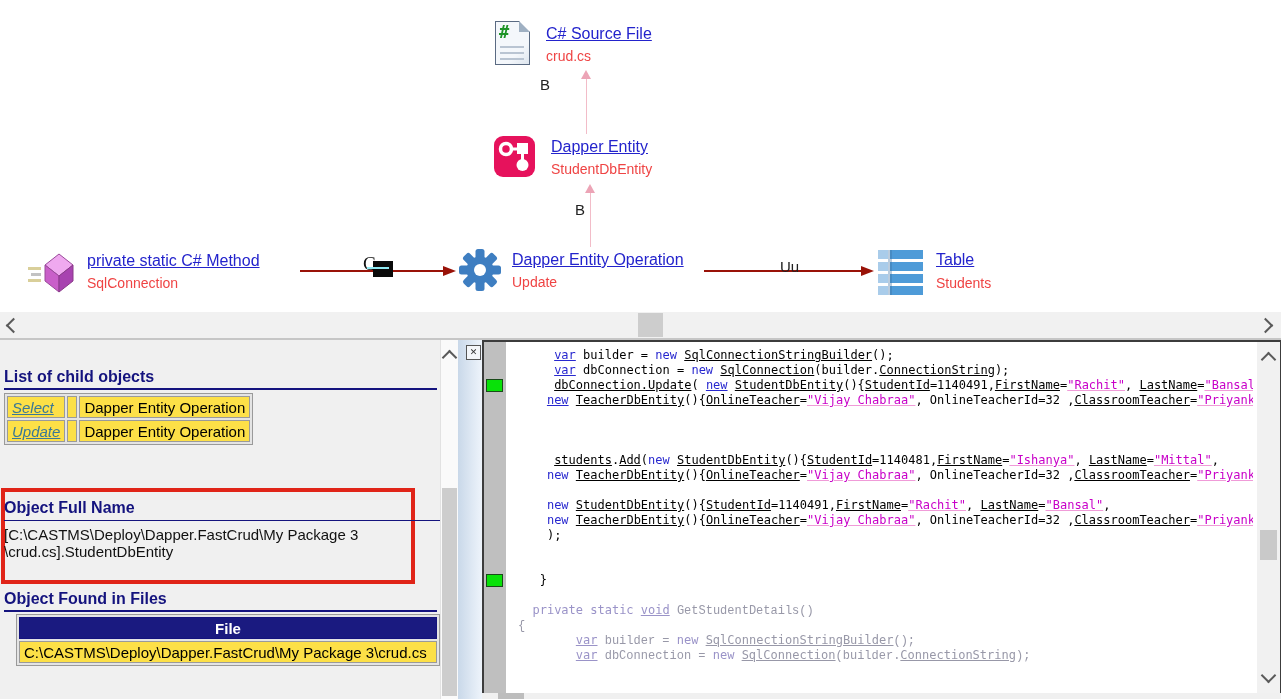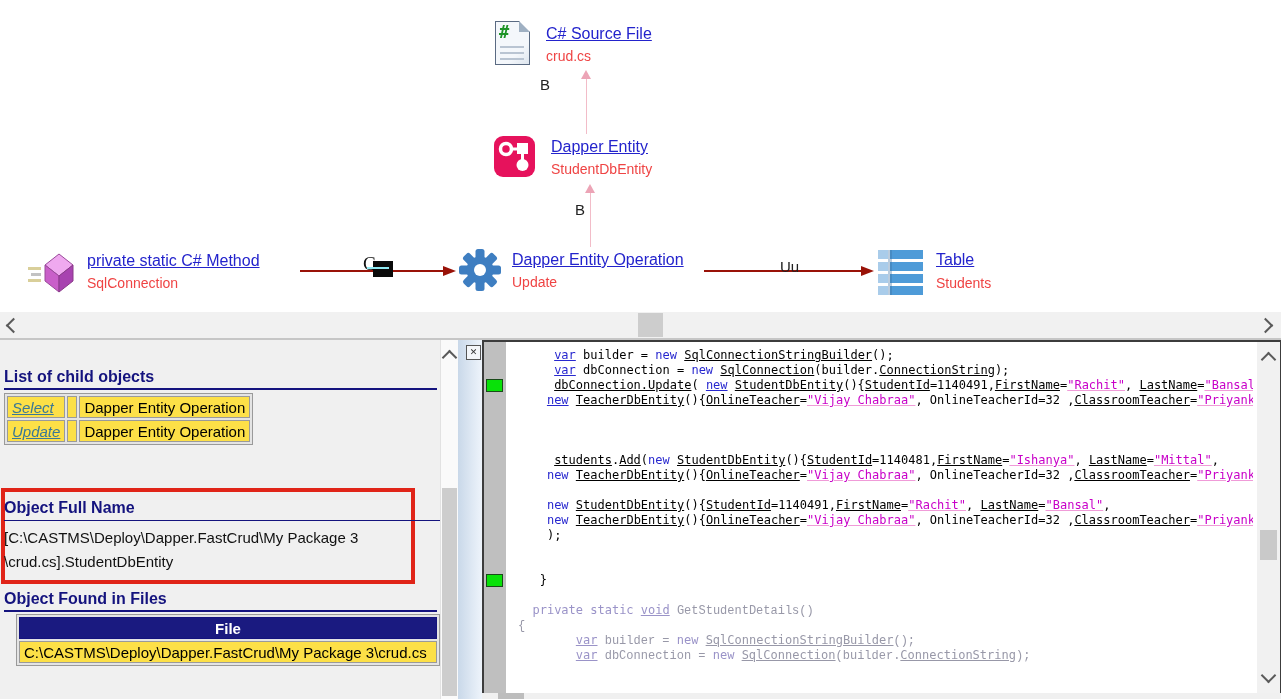--- a/index.html
+++ b/index.html
@@ -38,21 +38,21 @@
   .sect-title{position:absolute;left:4px;font-size:16px;font-weight:bold;color:#14137E;white-space:nowrap;}
   .sect-rule{position:absolute;left:4px;height:0;border-top:2px solid #14137E;}
   .thin-rule{position:absolute;left:4px;height:0;border-top:1px solid #14137E;}
 
   table.grid{border-collapse:separate;border-spacing:2px;background:#e4e4e4;border:1px solid #9a9a9a;position:absolute;}
   table.grid th{background:#1A1A80;color:#fff;font-size:15px;font-weight:bold;height:20px;border:1px solid #14137E;padding:0 6px;}
   table.grid td{background:#fde047;border:1px solid #9a9a9a;font-size:15px;color:#000;height:20px;padding:0 4px;white-space:nowrap;overflow:hidden;}
   .cell-link{color:#3A7896;font-style:italic;text-decoration:underline;cursor:pointer;}
 
   #red-box{position:absolute;left:1px;top:148px;width:406px;height:88px;border:4px solid #E02418;}
-  .fullname-val{position:absolute;left:4px;font-size:15px;color:#111;line-height:24px;white-space:pre-line;}
+  .fullname-val{position:absolute;left:4px;font-size:15px;color:#111;line-height:17px;white-space:pre-line;}
 
   
   #left-vscroll{position:absolute;left:440px;top:340px;width:17px;height:359px;background:#fafafa;border-left:1px solid #e2e2e2;}
   #left-vscroll .thumb{position:absolute;left:1px;top:148px;width:15px;height:208px;background:#cdcdcd;}
 
   
   #splitter{position:absolute;left:458px;top:340px;width:24px;height:359px;background:linear-gradient(90deg,#c9d8e9,#eef4fb);}
   #splitter .xbox{position:absolute;left:8px;top:5px;width:13px;height:13px;background:#f4f6f9;border:1px solid #555;color:#333;font-size:9px;line-height:12px;text-align:center;cursor:pointer;}
 
   

